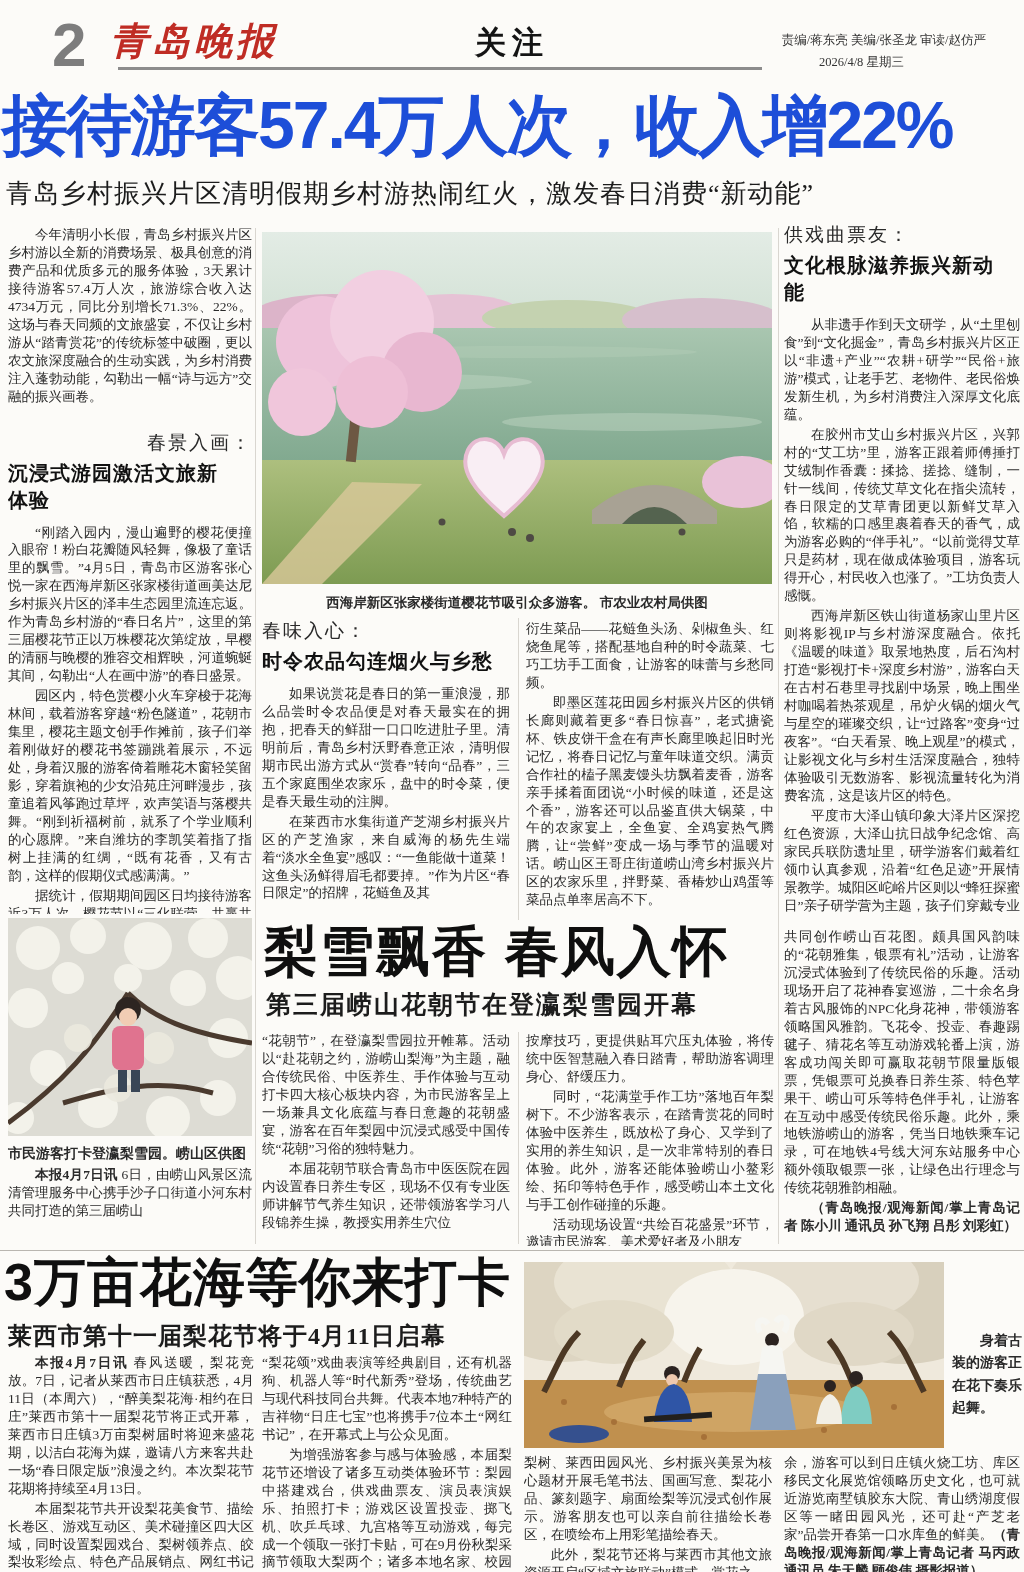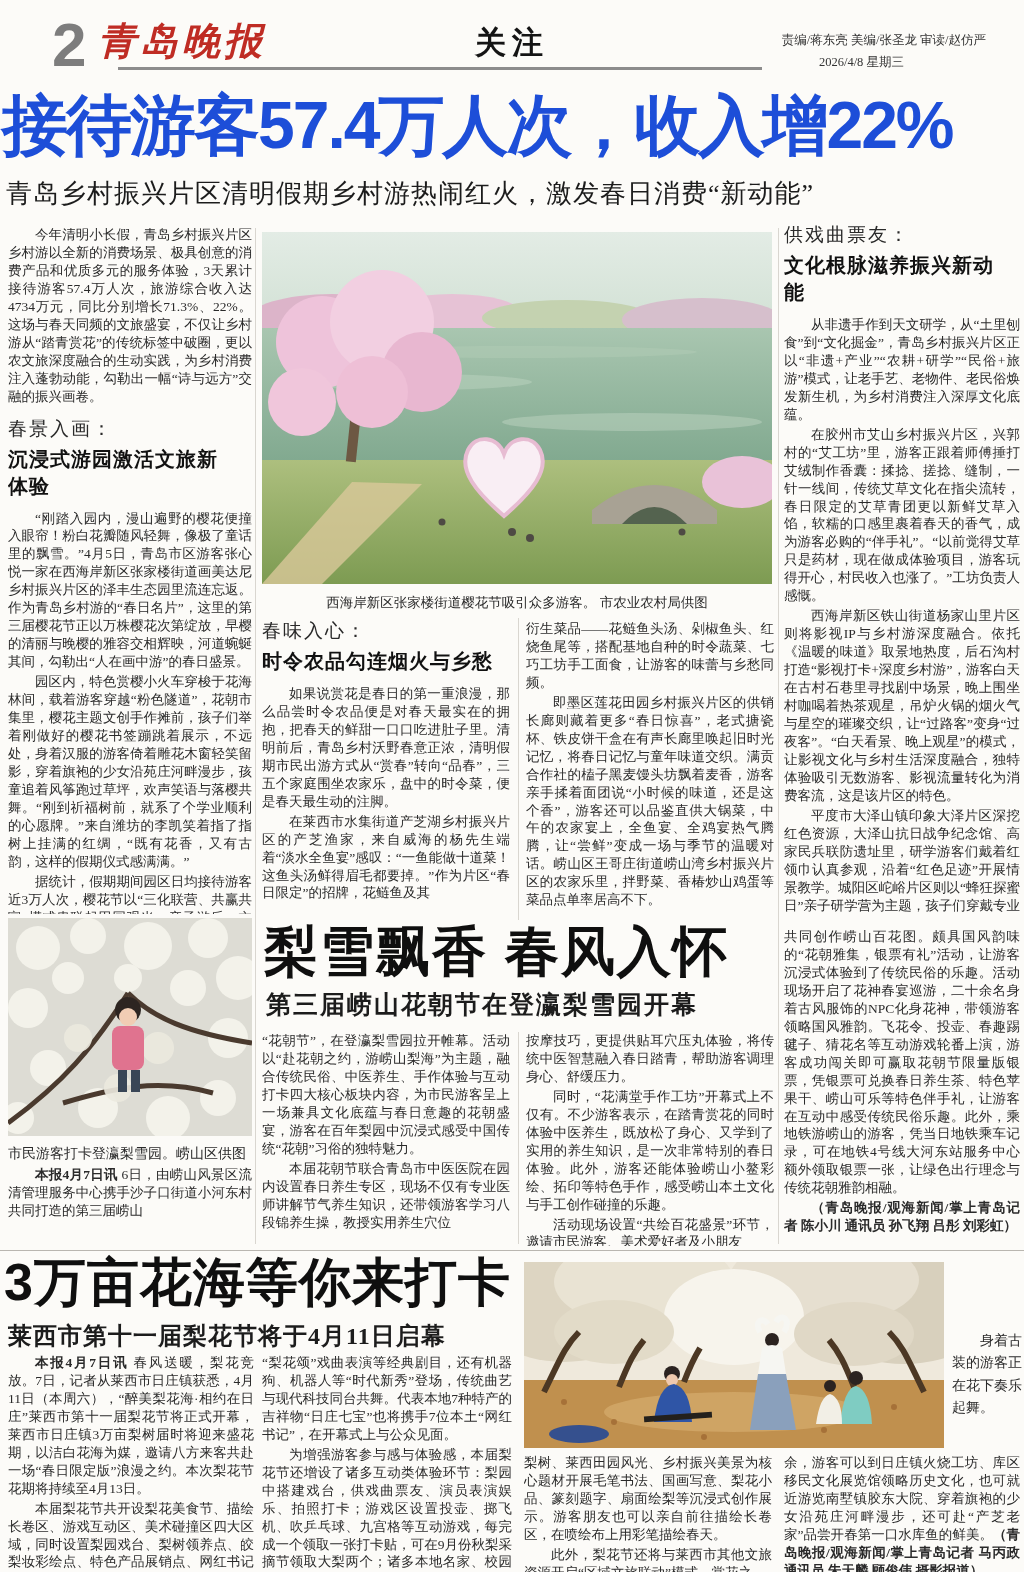--- a/index.html
+++ b/index.html
@@ -6,27 +6,27 @@
   .sheet{position:relative;width:1024px;height:1572px;margin:0 auto;background:#fcfbf8;
          overflow:hidden;font-family:"Liberation Serif",serif;color:#2a2a2a;}
   .abs{position:absolute;}
   .p{font-size:13.5px;line-height:1.33;text-align:justify;text-indent:2em;margin:0 0 2px 0;}
   .cont{text-indent:0;}
   .bold{font-weight:bold;}
   .col{position:absolute;overflow:hidden;}
   .kicker{font-size:19px;letter-spacing:2px;margin:0 0 4px 0;}
   .sec-title{font-family:Liberation Serif, serif;font-weight:bold;font-size:20px;
              letter-spacing:1px;margin:0 16px 10px 0;color:#111;}
-  .caption{font-weight:normal;font-size:13.5px;line-height:1.35;}
+  .caption{font-weight:bold;font-size:13.5px;line-height:1.35;}
   .vrule{position:absolute;width:1px;background:#d9d6d0;}
   .hrule{position:absolute;height:1px;background:#b9b6b0;}
   
   .pagenum{position:absolute;left:52px;top:14px;font-family:"Liberation Sans",sans-serif;
            font-size:62px;font-weight:bold;color:#7d7d7d;line-height:1;}
-  .masthead{position:absolute;left:98px;top:22px;font-size:38px;font-weight:bold;
+  .masthead{position:absolute;left:110px;top:22px;font-size:38px;font-weight:bold;
             font-style:italic;color:#bf2c24;letter-spacing:4px;line-height:1;}
   .section-label{position:absolute;left:0;top:22px;width:1024px;text-align:center;
             font-family:"Liberation Sans",sans-serif;font-size:31px;font-weight:bold;color:#141414;letter-spacing:6px;}
   .editors{position:absolute;right:38px;top:32px;font-size:12.5px;color:#333;text-align:right;}
   .pubdate{position:absolute;right:120px;top:54px;font-size:12.5px;color:#333;text-align:right;}
   .masthead-rule{position:absolute;left:118px;top:67px;width:644px;height:3px;background:#8c8c8c;}
   
   .h-main{position:absolute;left:2px;top:88px;width:1020px;font-family:"Liberation Sans",sans-serif;
           font-size:66px;font-weight:900;letter-spacing:-2px;color:#1d4ed8;line-height:1.15;margin:0;}
   .h-sub{position:absolute;left:6px;top:176px;font-size:26px;color:#1c1c1c;letter-spacing:1px;margin:0;font-weight:500;}
@@ -55,21 +55,21 @@
   <h1 class="h-main">接待游客57.4万人次，收入增22%</h1>
   <h2 class="h-sub">青岛乡村振兴片区清明假期乡村游热闹红火，激发春日消费“新动能”</h2>
 
   <div class="vrule" style="left:255px;top:228px;height:1016px;"></div>
   <div class="vrule" style="left:518px;top:618px;height:302px;"></div>
   <div class="vrule" style="left:778px;top:228px;height:1016px;"></div>
   <div class="vrule" style="left:518px;top:1032px;height:212px;"></div>
 
   <div class="col" style="left:8px;top:226px;width:244px;height:688px;">
     <p class="p">今年清明小长假，青岛乡村振兴片区乡村游以全新的消费场景、极具创意的消费产品和优质多元的服务体验，3天累计接待游客57.4万人次，旅游综合收入达4734万元，同比分别增长71.3%、22%。这场与春天同频的文旅盛宴，不仅让乡村游从“踏青赏花”的传统标签中破圈，更以农文旅深度融合的生动实践，为乡村消费注入蓬勃动能，勾勒出一幅“诗与远方”交融的振兴画卷。</p>
-    <div class="kicker" style="margin-top:10px;">春景入画：</div>
+    <div class="kicker" style="margin-top:24px;text-align:right;">春景入画：</div>
     <div class="sec-title">沉浸式游园激活文旅新体验</div>
     <p class="p">“刚踏入园内，漫山遍野的樱花便撞入眼帘！粉白花瓣随风轻舞，像极了童话里的飘雪。”4月5日，青岛市区游客张心悦一家在西海岸新区张家楼街道画美达尼乡村振兴片区的泽丰生态园里流连忘返。作为青岛乡村游的“春日名片”，这里的第三届樱花节正以万株樱花次第绽放，早樱的清丽与晚樱的雅容交相辉映，河道蜿蜒其间，勾勒出“人在画中游”的春日盛景。</p>
     <p class="p">园区内，特色赏樱小火车穿梭于花海林间，载着游客穿越“粉色隧道”，花朝市集里，樱花主题文创手作摊前，孩子们举着刚做好的樱花书签蹦跳着展示，不远处，身着汉服的游客倚着雕花木窗轻笑留影，穿着旗袍的少女沿苑庄河畔漫步，孩童追着风筝跑过草坪，欢声笑语与落樱共舞。“刚到祈福树前，就系了个学业顺利的心愿牌。”来自潍坊的李凯笑着指了指树上挂满的红绸，“既有花香，又有古韵，这样的假期仪式感满满。”</p>
     <p class="p">据统计，假期期间园区日均接待游客近3万人次，樱花节以“三化联营、共赢共富”模式串联起田园观光、亲子游乐、文化体验等多元业态，让春日流量转化为实实在在的消费增量。</p>
   </div>
 
   <figure class="abs" style="left:262px;top:232px;width:510px;">
     <svg width="510" height="352" viewBox="0 0 510 352">
       <defs>
         <linearGradient id="sky1" x1="0" y1="0" x2="0" y2="1">
@@ -191,21 +191,21 @@
 
   <h1 class="h2-main">梨雪飘香  春风入怀</h1>
   <h2 class="h2-sub">第三届崂山花朝节在登瀛梨雪园开幕</h2>
 
   <div class="col" style="left:262px;top:1032px;width:248px;height:214px;">
     <p class="p cont">“花朝节”，在登瀛梨雪园拉开帷幕。活动以“赴花朝之约，游崂山梨海”为主题，融合传统民俗、中医养生、手作体验与互动打卡四大核心板块内容，为市民游客呈上一场兼具文化底蕴与春日意趣的花朝盛宴，游客在百年梨园中沉浸式感受中国传统“花朝”习俗的独特魅力。</p>
     <p class="p">本届花朝节联合青岛市中医医院在园内设置春日养生专区，现场不仅有专业医师讲解节气养生知识，还带领游客学习八段锦养生操，教授实用养生穴位</p>
   </div>
   <div class="col" style="left:526px;top:1032px;width:248px;height:214px;">
     <p class="p cont">按摩技巧，更提供贴耳穴压丸体验，将传统中医智慧融入春日踏青，帮助游客调理身心、舒缓压力。</p>
-    <p class="p">同时，“花满堂手作工坊”开幕式上不仅有。不少游客表示，在踏青赏花的同时体验中医养生，既放松了身心、又学到了实用的养生知识，是一次非常特别的春日体验。此外，游客还能体验崂山小鳌彩绘、拓印等特色手作，感受崂山本土文化与手工创作碰撞的乐趣。</p>
+    <p class="p">同时，“花满堂手作工坊”落地百年梨树下。不少游客表示，在踏青赏花的同时体验中医养生，既放松了身心、又学到了实用的养生知识，是一次非常特别的春日体验。此外，游客还能体验崂山小鳌彩绘、拓印等特色手作，感受崂山本土文化与手工创作碰撞的乐趣。</p>
     <p class="p">活动现场设置“共绘百花盛景”环节，邀请市民游客、美术爱好者及小朋友</p>
   </div>
   <div class="col" style="left:784px;top:928px;width:236px;height:318px;">
     <p class="p cont">共同创作崂山百花图。颇具国风韵味的“花朝雅集，银票有礼”活动，让游客沉浸式体验到了传统民俗的乐趣。活动现场开启了花神春宴巡游，二十余名身着古风服饰的NPC化身花神，带领游客领略国风雅韵。飞花令、投壶、春趣踢毽子、猜花名等互动游戏轮番上演，游客成功闯关即可赢取花朝节限量版银票，凭银票可兑换春日养生茶、特色苹果干、崂山可乐等特色伴手礼，让游客在互动中感受传统民俗乐趣。此外，乘地铁游崂山的游客，凭当日地铁乘车记录，可在地铁4号线大河东站服务中心额外领取银票一张，让绿色出行理念与传统花朝雅韵相融。</p>
     <p class="p byline">（青岛晚报/观海新闻/掌上青岛记者 陈小川 通讯员 孙飞翔 吕彤 刘彩虹）</p>
   </div>
 
   <div class="hrule" style="left:0;top:1250px;width:1024px;"></div>
 
   <h1 class="h3-main">3万亩花海等你来打卡</h1>
@@ -274,16 +274,16 @@
   </figure>
   <div class="abs" style="left:952px;top:1330px;width:70px;">
     <p class="caption" style="font-size:14px;text-indent:2em;line-height:1.6;margin:0;text-align:justify;">身着古装的游客正在花下奏乐起舞。</p>
   </div>
 
   <div class="col" style="left:524px;top:1454px;width:248px;height:118px;">
     <p class="p cont">梨树、莱西田园风光、乡村振兴美景为核心题材开展毛笔书法、国画写意、梨花小品、篆刻题字、扇面绘梨等沉浸式创作展示。游客朋友也可以亲自前往描绘长卷区，在喷绘布上用彩笔描绘春天。</p>
     <p class="p">此外，梨花节还将与莱西市其他文旅资源开启“区域文旅联动”模式。赏花之</p>
   </div>
   <div class="col" style="left:784px;top:1454px;width:236px;height:118px;">
-    <p class="p cont"><span>余，游客可以到日庄镇火烧工坊、库区移民文化展览馆领略历史文化，也可就近游览南墅镇胶东大院、穿着旗袍的少女沿苑庄河畔漫步，还可赴“产芝老家”品尝开春第一口水库鱼的鲜美。</span><span class="byline">（青岛晚报/观海新闻/掌上青岛记者 马丙政 通讯员 朱天麟 顾俊伟 摄影报道）</span></p>
+    <p class="p cont"><span>余，游客可以到日庄镇火烧工坊、库区移民文化展览馆领略历史文化，也可就近游览南墅镇胶东大院、青山绣湖度假区等一睹田园风光，还可赴“产芝老家”品尝开春第一口水库鱼的鲜美。</span><span class="byline">（青岛晚报/观海新闻/掌上青岛记者 马丙政 通讯员 朱天麟 顾俊伟 摄影报道）</span></p>
   </div>
 
 </div>
 
 </body></html>

